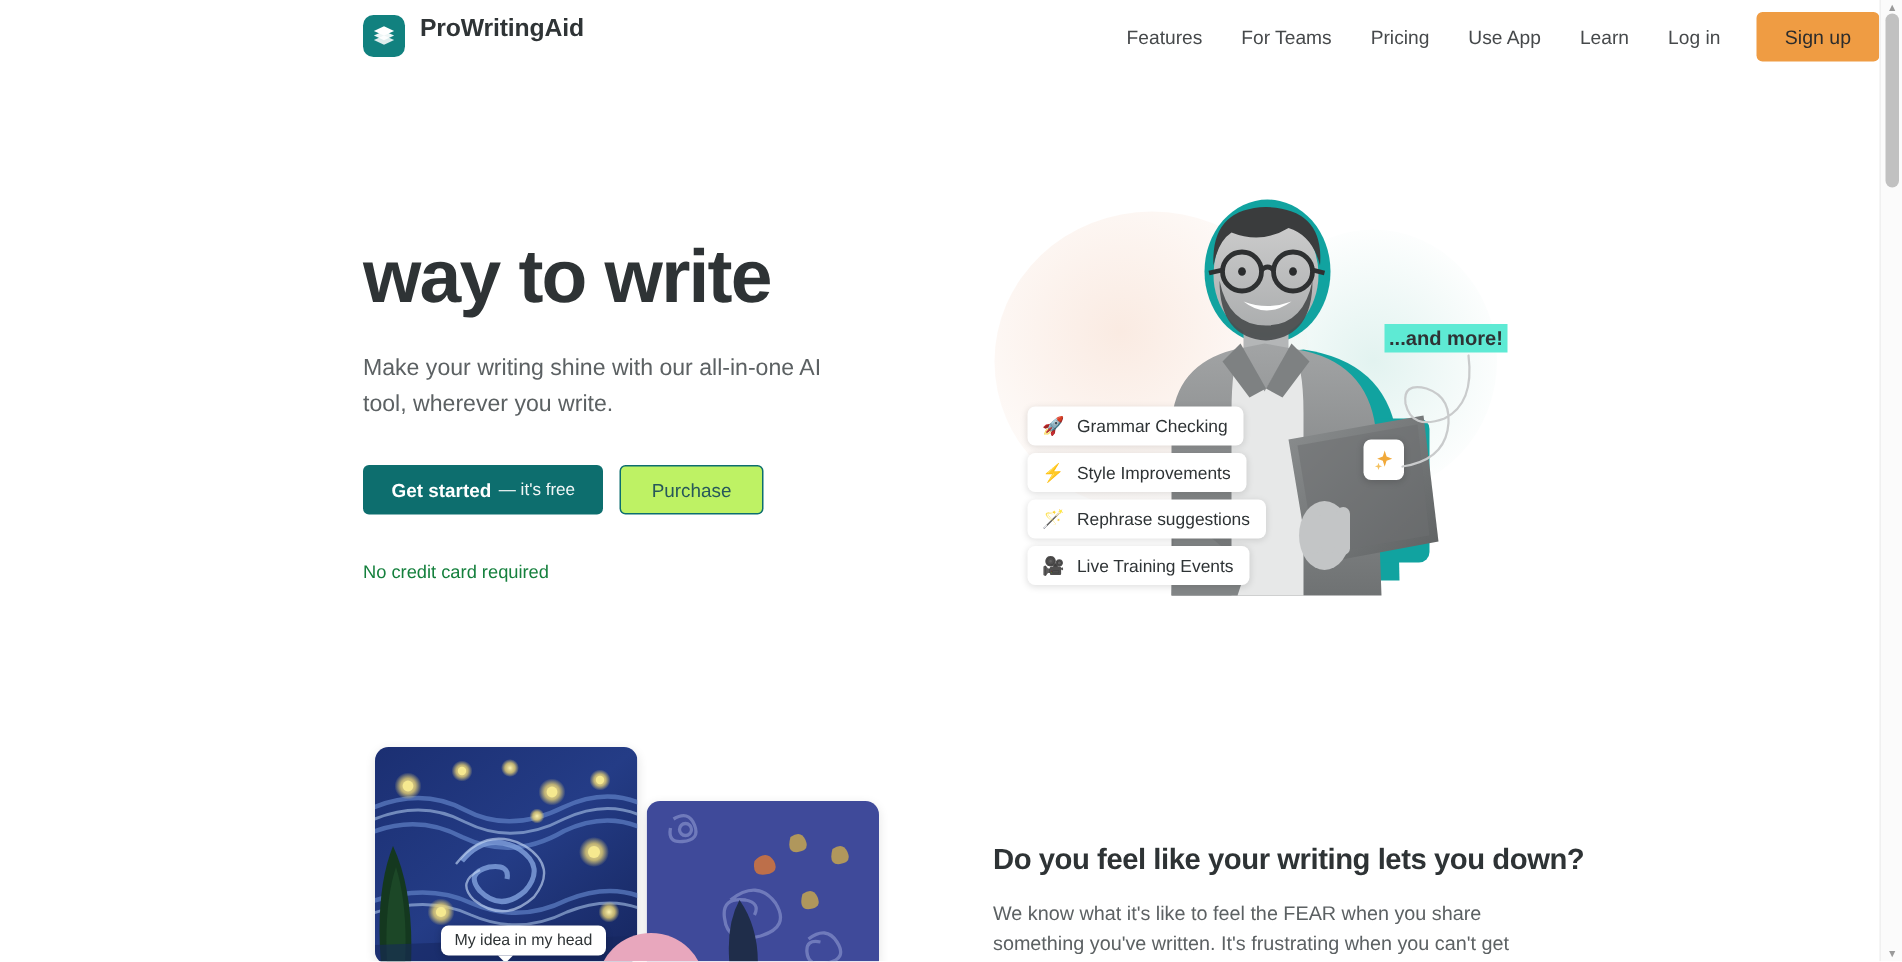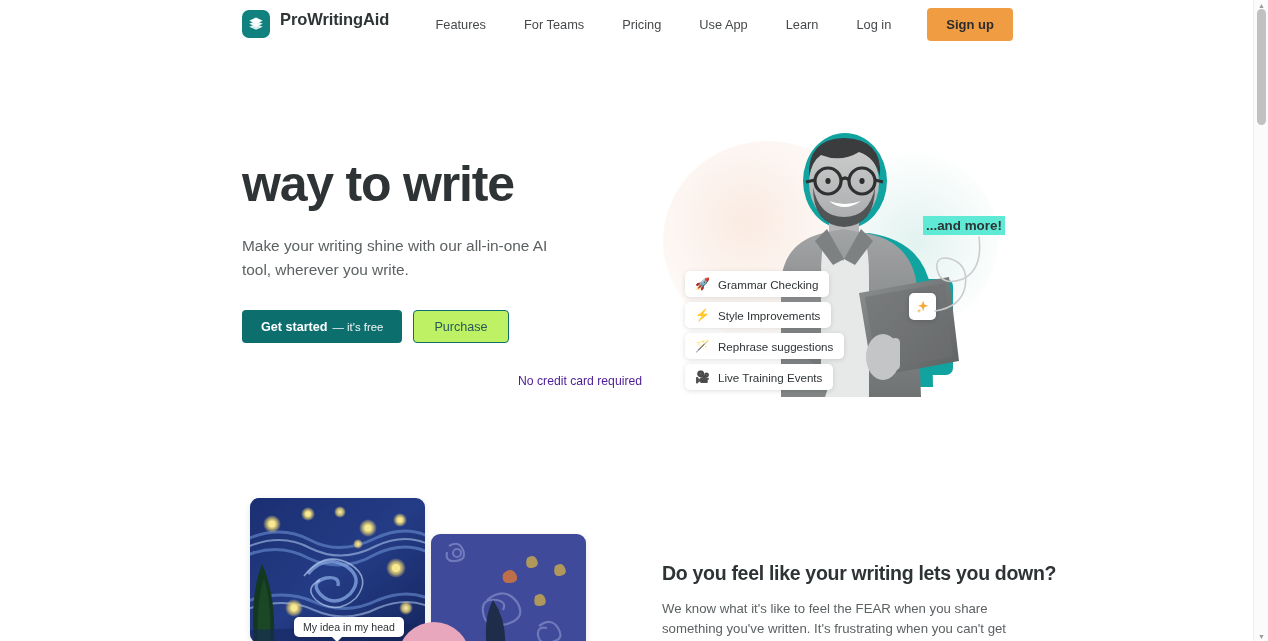--- a/index.html
+++ b/index.html
@@ -54,37 +54,36 @@
     font-weight: bold;
     color: #2f3436;
     letter-spacing: -0.1px;
     white-space: nowrap;
   }
 
   .nav {
     display: flex;
     align-items: center;
     margin-left: auto;
-    margin-right: 240px;
-    gap: 12px;
+    gap: 0px;
   }
   .nav-link {
     font-size: 12.8px;
     color: #46494b;
     text-decoration: none;
     padding: 6px 13px;
     white-space: nowrap;
     cursor: pointer;
   }
   .signup-btn {
     margin-left: 11px;
     background: #ef9c43;
     color: #2c2c2c;
     font-size: 13px;
-    font-weight: bold;
+    font-weight: normal;
     border: none;
     border-radius: 4px;
     padding: 9px 19px;
     cursor: pointer;
     white-space: nowrap;
     font-family: "Liberation Sans", sans-serif;
   }
 
   
   .hero {
@@ -149,22 +148,21 @@
     padding: 0 20px;
     height: 33px;
     font-size: 12.6px;
     cursor: pointer;
     font-family: "Liberation Sans", sans-serif;
     white-space: nowrap;
   }
   .no-cc {
     margin-top: 31px;
     font-size: 12.2px;
-    color: #4c1d95;
-    text-align: right;
+    color: #15803d;
   }
 
   
   .hero-art {
     position: absolute;
     left: 655px;
     top: 55px;
     width: 360px;
     height: 340px;
   }

